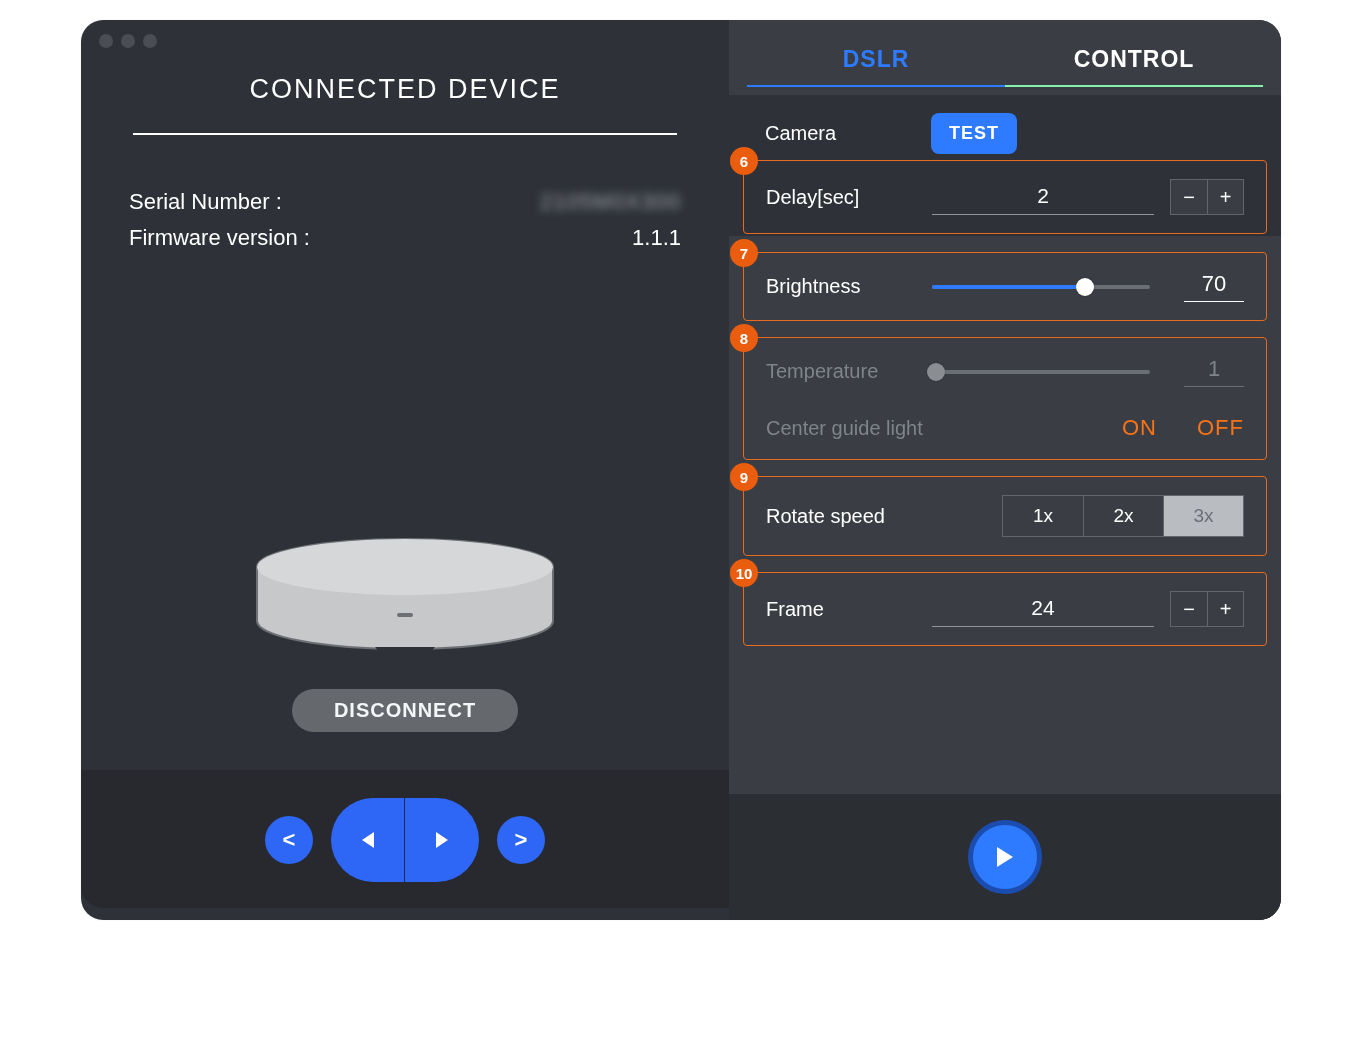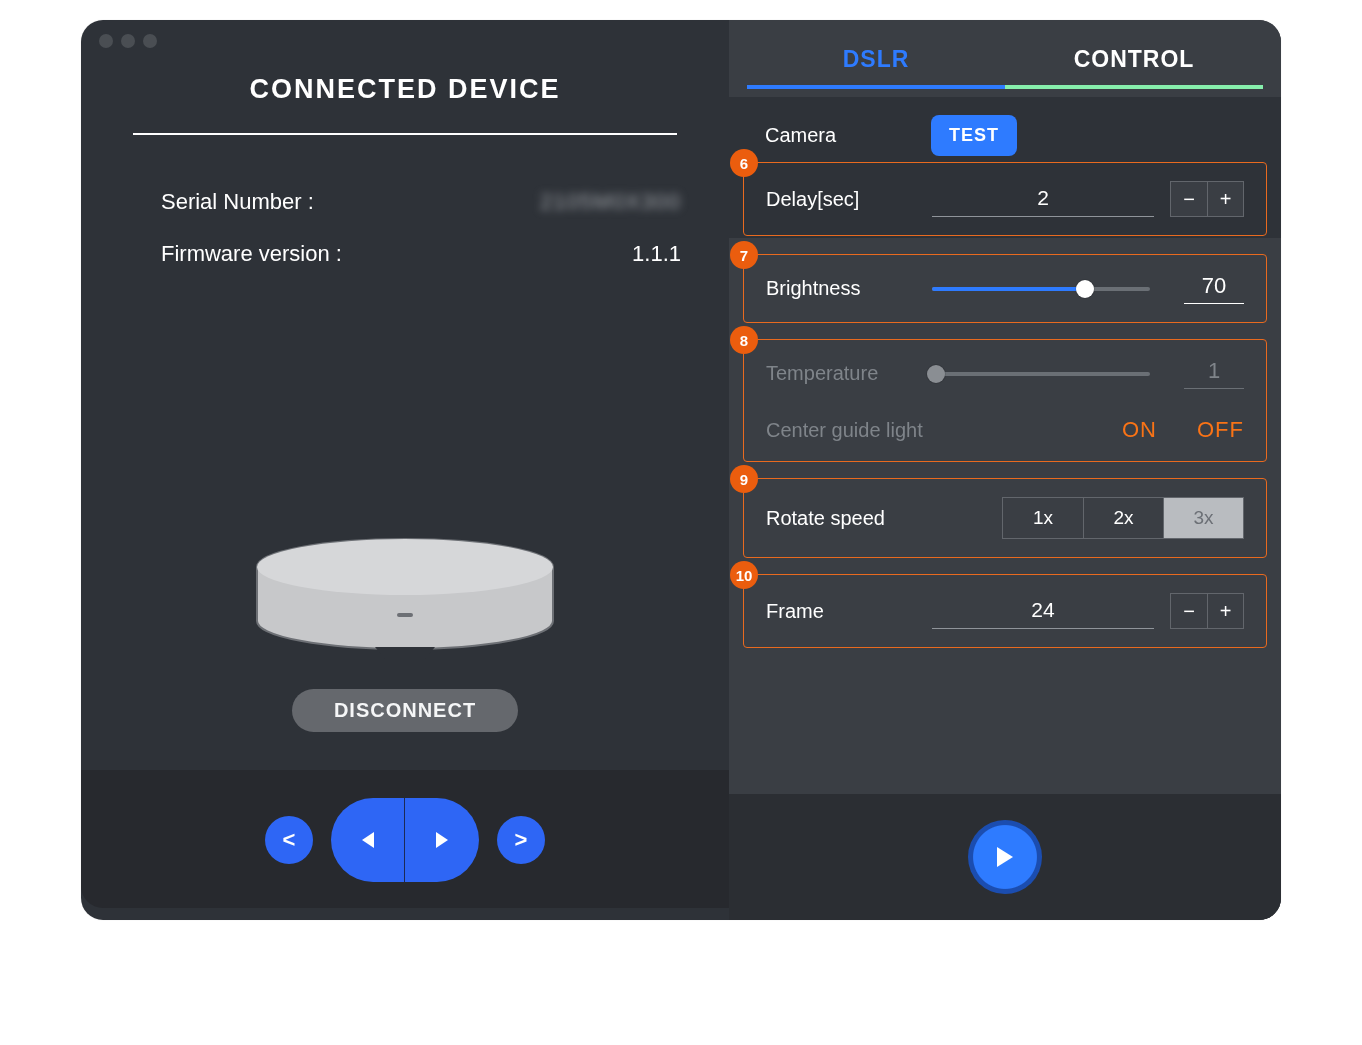--- a/index.html
+++ b/index.html
@@ -36,37 +36,36 @@
     flex: 1;
     display: flex;
     flex-direction: column;
     padding: 40px 48px 12px 48px;
     position: relative;
   }
   .left-title {
     color: #fff;
     font-size: 27px;
     letter-spacing: 2px;
-    font-weight: 700;
+    font-weight: 400;
     text-align: center;
     margin-top: 14px;
   }
   .left-rule {
     border: none;
     border-top: 2px solid #fff;
     margin: 28px 4px 0 4px;
   }
   .info {
     margin-top: 54px;
     color: #fff;
     font-size: 22px;
     display: flex;
     flex-direction: column;
-    gap: 26px;
-    margin-left: 32px;
+    gap: 10px;
   }
   .info-row { display: flex; justify-content: space-between; align-items: center; }
   .blur-val {
     color: #9ca0a5;
     filter: blur(4px);
     letter-spacing: 1px;
   }
   .device-fig {
     flex: 1;
     display: flex;
@@ -136,21 +135,21 @@
     padding: 10px 18px 0 18px;
   }
   .tab {
     flex: 1;
     text-align: center;
     color: #fff;
     font-size: 23px;
     font-weight: 700;
     letter-spacing: 1px;
     padding: 16px 0 12px;
-    border-bottom: 4px solid #86efac;
+    border-bottom: 2px solid #86efac;
     cursor: pointer;
   }
   .tab.active { color: #2e7bff; border-bottom-color: #2e7bff; }
 
   .panel-body {
     padding: 8px 14px 0 14px;
     display: flex;
     flex-direction: column;
     gap: 16px;
   }

